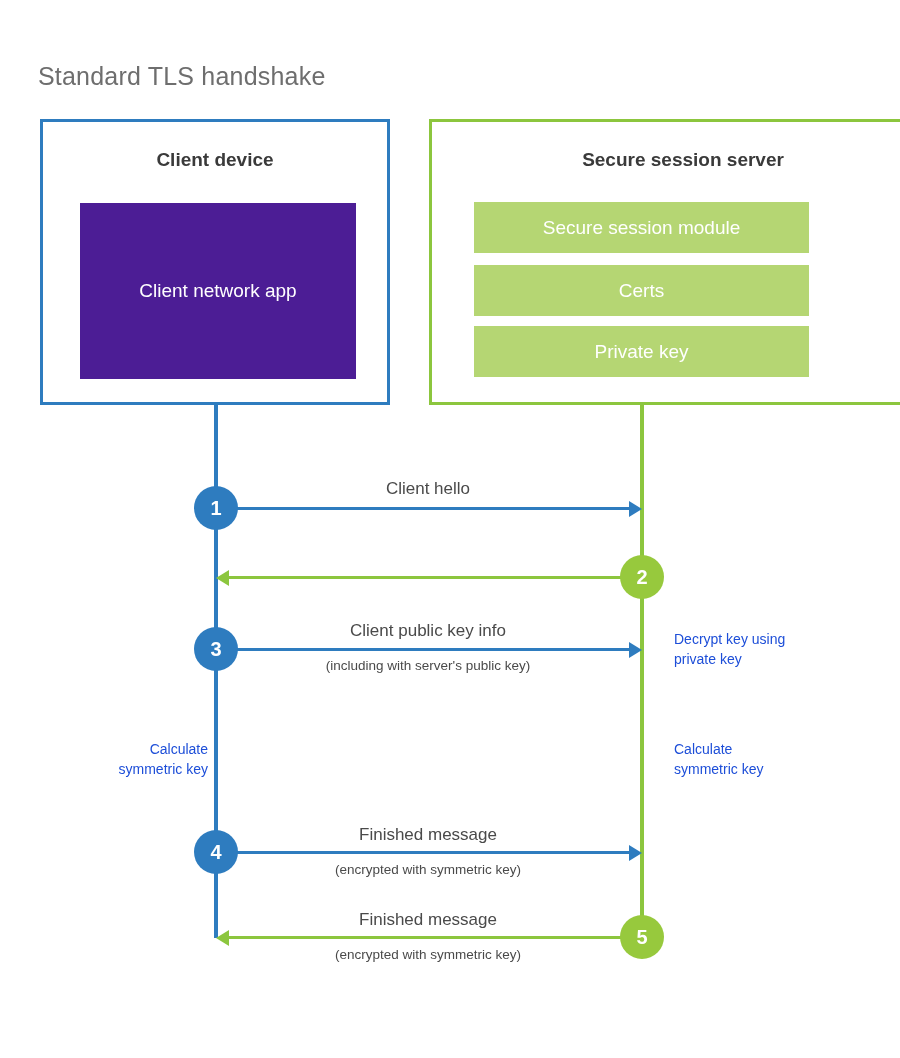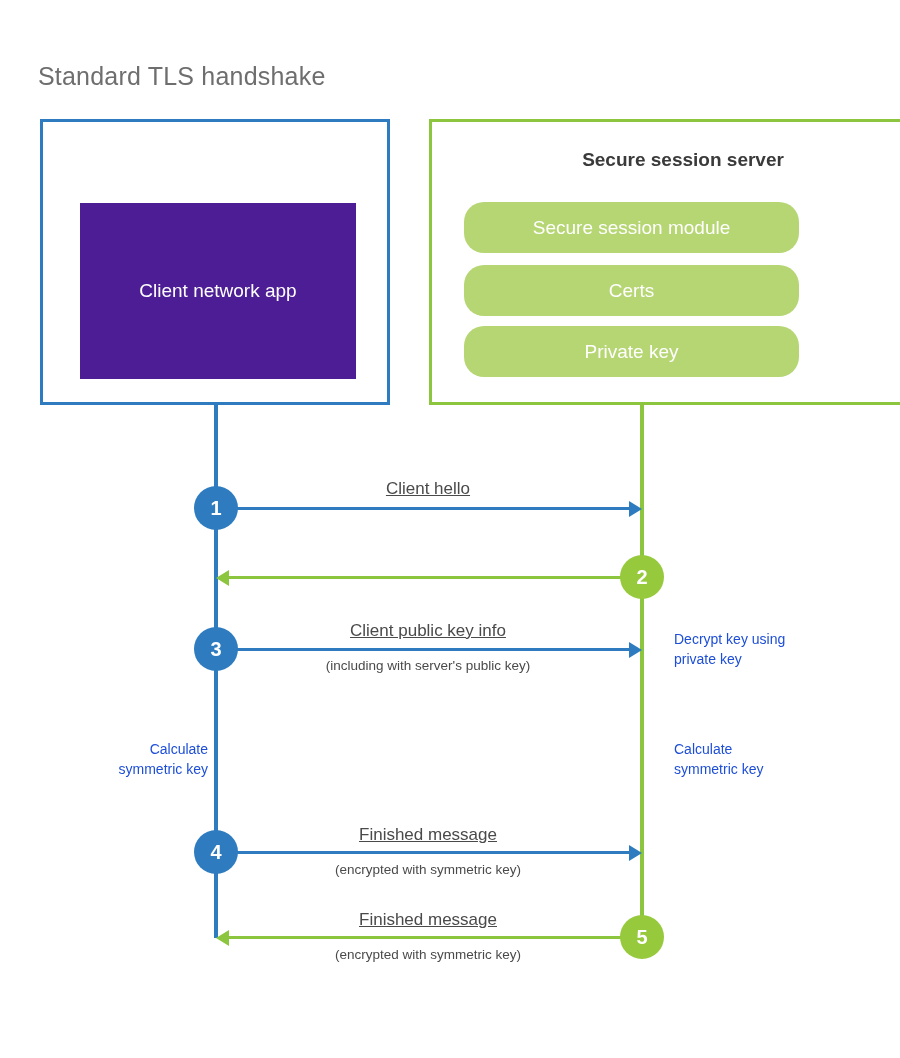--- a/index.html
+++ b/index.html
@@ -77,30 +77,29 @@
     color: #ffffff;
     font-size: 19px;
     line-height: 1.38;
     padding: 0 18px;
     box-sizing: border-box;
   }
 
   
   .server-bar {
     position: absolute;
-    left: 32px;
+    left: 42px;
     width: 335px;
     height: 51px;
     background: #b5d673;
     display: flex;
     align-items: center;
     justify-content: center;
     color: #ffffff;
     font-size: 19px;
-    border-radius: 20px;
   }
   #server-bar-0 { top: 80px; }
   #server-bar-1 { top: 143px; }
   #server-bar-2 { top: 204px; }
 
   
   .lifeline {
     position: absolute;
     width: 4px;
   }
@@ -153,21 +152,20 @@
   }
   .step-circle.blue { background: #2e7cbf; }
   .step-circle.green { background: #97c93d; }
 
   .msg-label {
     position: absolute;
     text-align: center;
     font-size: 17px;
     color: #4a4a4a;
     white-space: nowrap;
-    text-decoration: underline;
   }
   .msg-sublabel {
     position: absolute;
     text-align: center;
     font-size: 13.5px;
     color: #4a4a4a;
     white-space: nowrap;
   }
 
   .side-note {
@@ -181,20 +179,21 @@
   .side-note.right-side { text-align: left; }
 </style>
 </head>
 <body>
 
 <div id="canvas">
 
   <div id="page-title">Standard TLS handshake</div>
 
   <div id="client-box" class="party-box">
+    <div class="party-heading">Client device</div>
     <div id="client-app-block">Client network app</div>
   </div>
 
   <div id="server-box" class="party-box">
     <div class="party-heading">Secure session server</div>
     <div id="server-bar-0" class="server-bar">Secure session module</div>
     <div id="server-bar-1" class="server-bar">Certs</div>
     <div id="server-bar-2" class="server-bar">Private key</div>
   </div>
 

